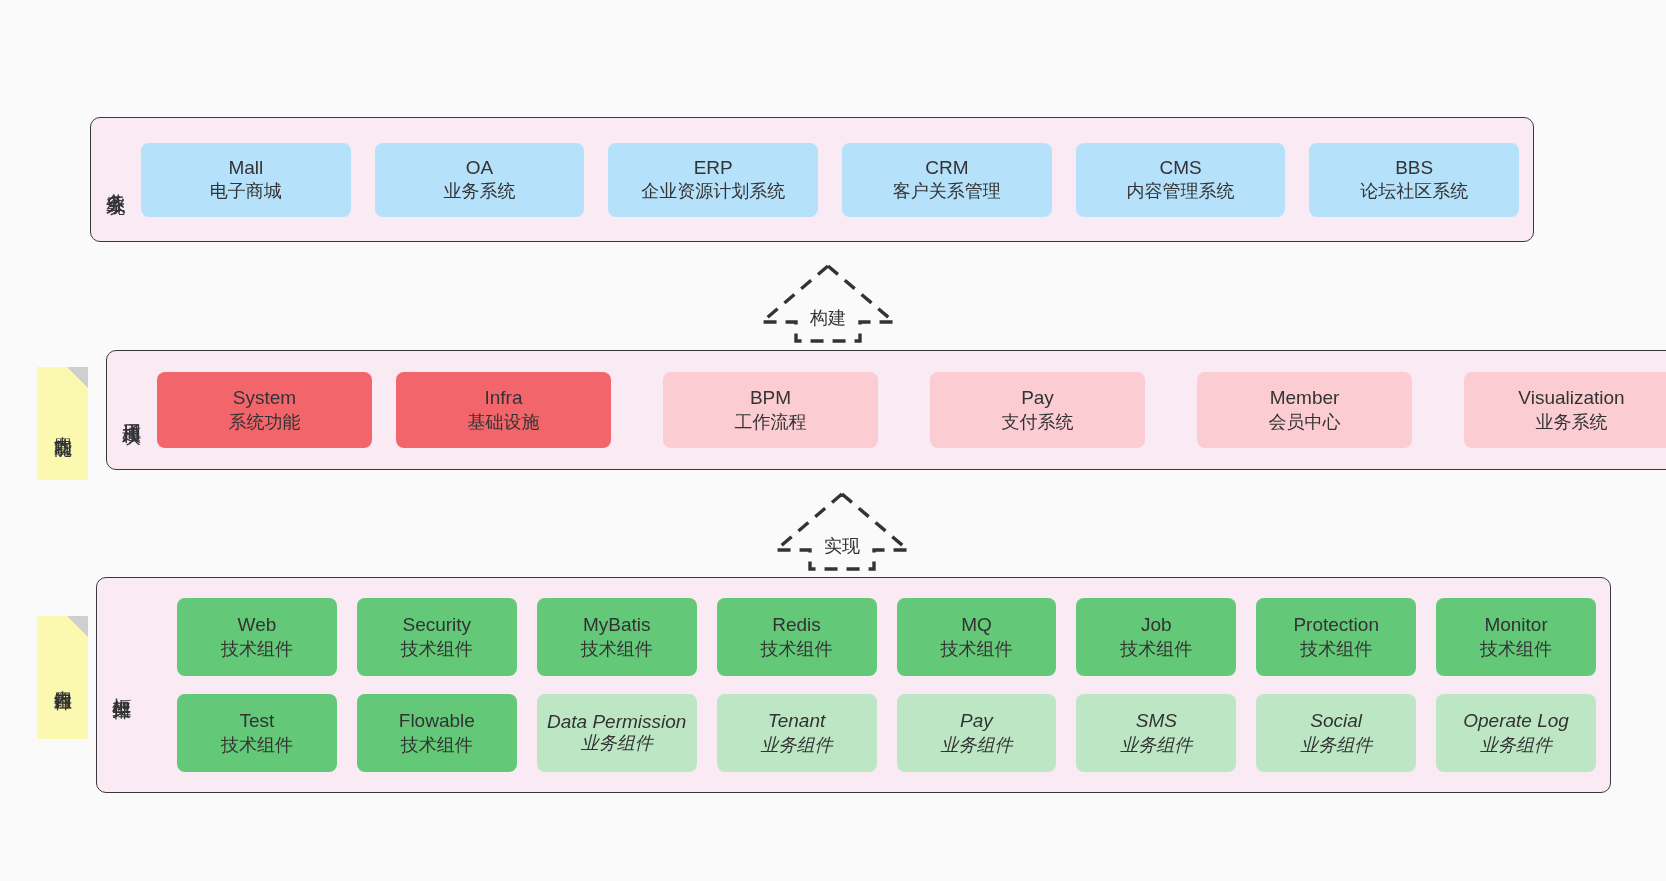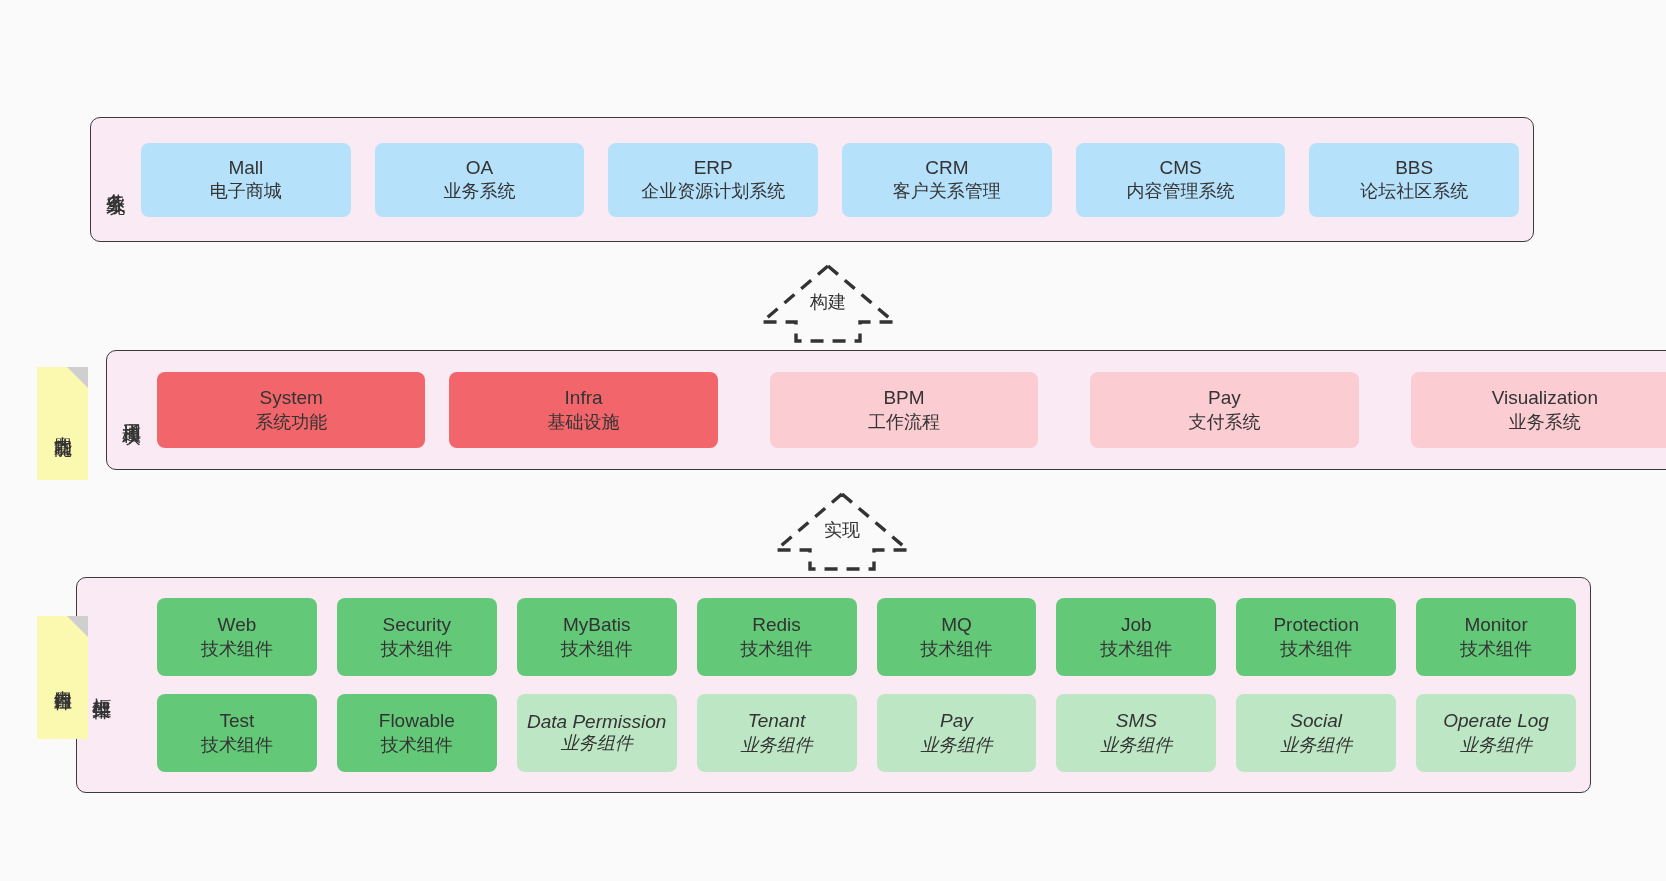--- a/index.html
+++ b/index.html
@@ -124,20 +124,21 @@
   .arrow svg { display: block; }
   .arrow-label {
     position: absolute;
     left: 50%;
     transform: translateX(-50%);
     font-size: 18px;
     color: #333333;
     background: transparent;
     white-space: nowrap;
     user-select: none;
+    margin-top: 16px;
   }
 </style>
 </head>
 <body>
 
 <div class="layer" id="layer-business" style="left:90px; top:117px; width:1444px; height:125px;">
   <div class="layer-label">业务系统</div>
   <div class="layer-body">
     <div class="grid-row" style="height:74px;">
 
@@ -205,20 +206,24 @@
       <div class="card c-pink">
         <span class="t-en">BPM</span>
         <span class="t-cn">工作流程</span>
       </div>
 
       <div class="card c-pink">
         <span class="t-en">Pay</span>
         <span class="t-cn">支付系统</span>
       </div>
 
+      <div class="card c-pink">
+        <span class="t-en">Member</span>
+        <span class="t-cn">会员中心</span>
+      </div>
 
       <div class="card c-pink">
         <span class="t-en">Visualization</span>
         <span class="t-cn">业务系统</span>
       </div>
 
     </div>
   </div>
 </div>
 
@@ -227,21 +232,21 @@
     <path d="M 70 4 L 136 60 L 102 60 L 102 79 L 38 79 L 38 60 L 4 60 Z" fill="none" stroke="#333333" stroke-width="3.4" stroke-dasharray="13 9" stroke-linecap="butt" stroke-linejoin="miter"></path>
   </svg>
   <span class="arrow-label" style="top:28px;">实现</span>
 </div>
 
 <div class="note" style="left:37px; top:616px; width:51px; height:123px;">
   <span class="note-fold"></span>
   <span class="note-text">内置组件</span>
 </div>
 
-<div class="layer" id="layer-framework" style="left:76px; top:577px; width:1515px; height:216px; align-items:center;gap:30px;">
+<div class="layer" id="layer-framework" style="left:96px; top:577px; width:1515px; height:216px; align-items:center;gap:30px;">
   <div class="layer-label">框架组件</div>
   <div class="layer-body" style="flex-direction:column; justify-content:center; gap:18px; padding:0 14px 0 4px;">
 
     <div class="grid-row" style="height:78px; gap:20px;">
       <div class="card c-green">
         <span class="t-en">Web</span>
         <span class="t-cn">技术组件</span>
       </div>
       <div class="card c-green">
         <span class="t-en">Security</span>

